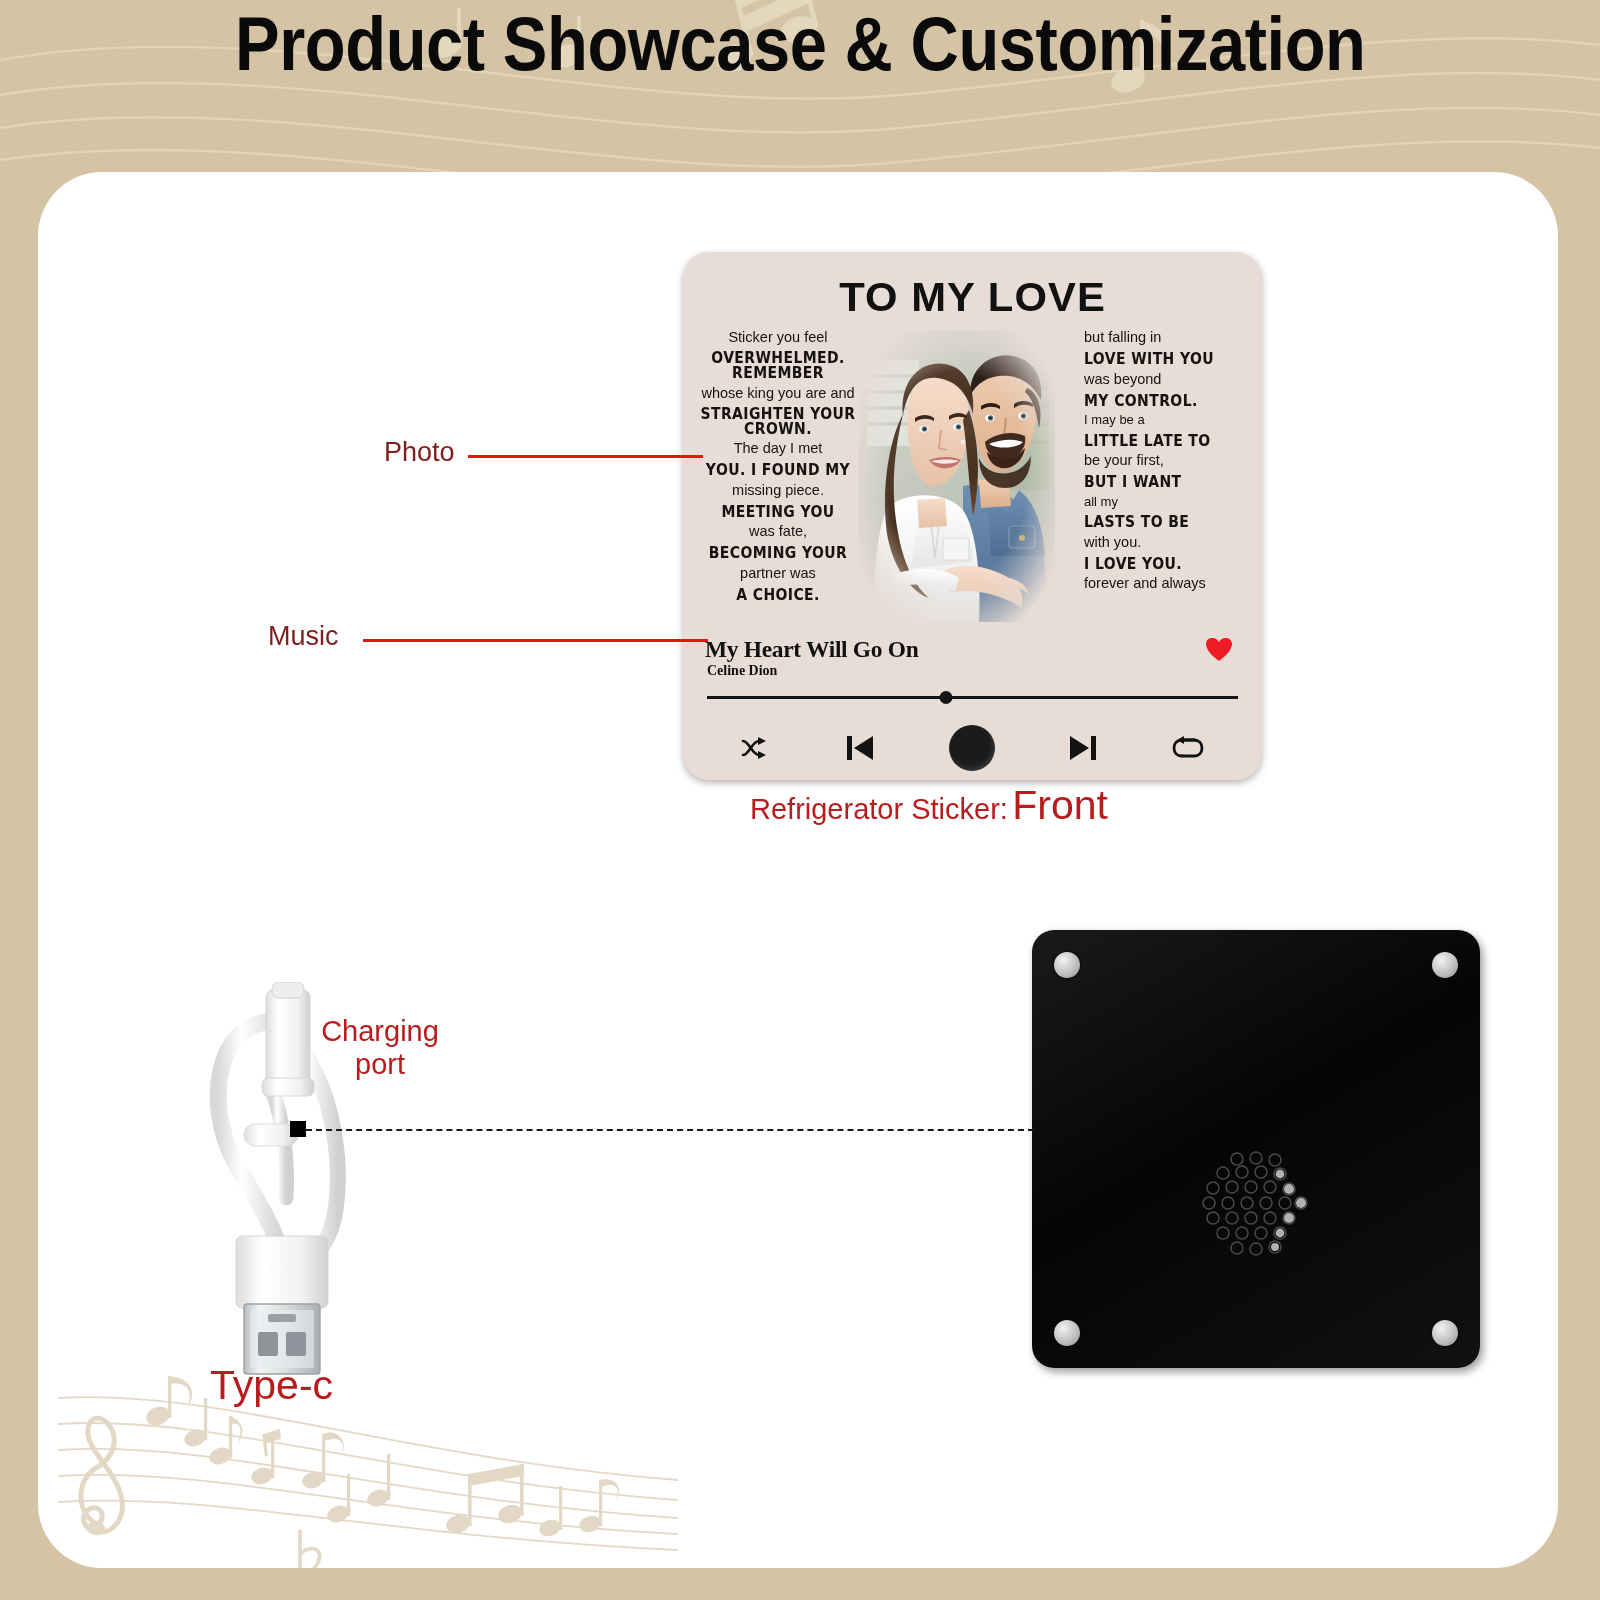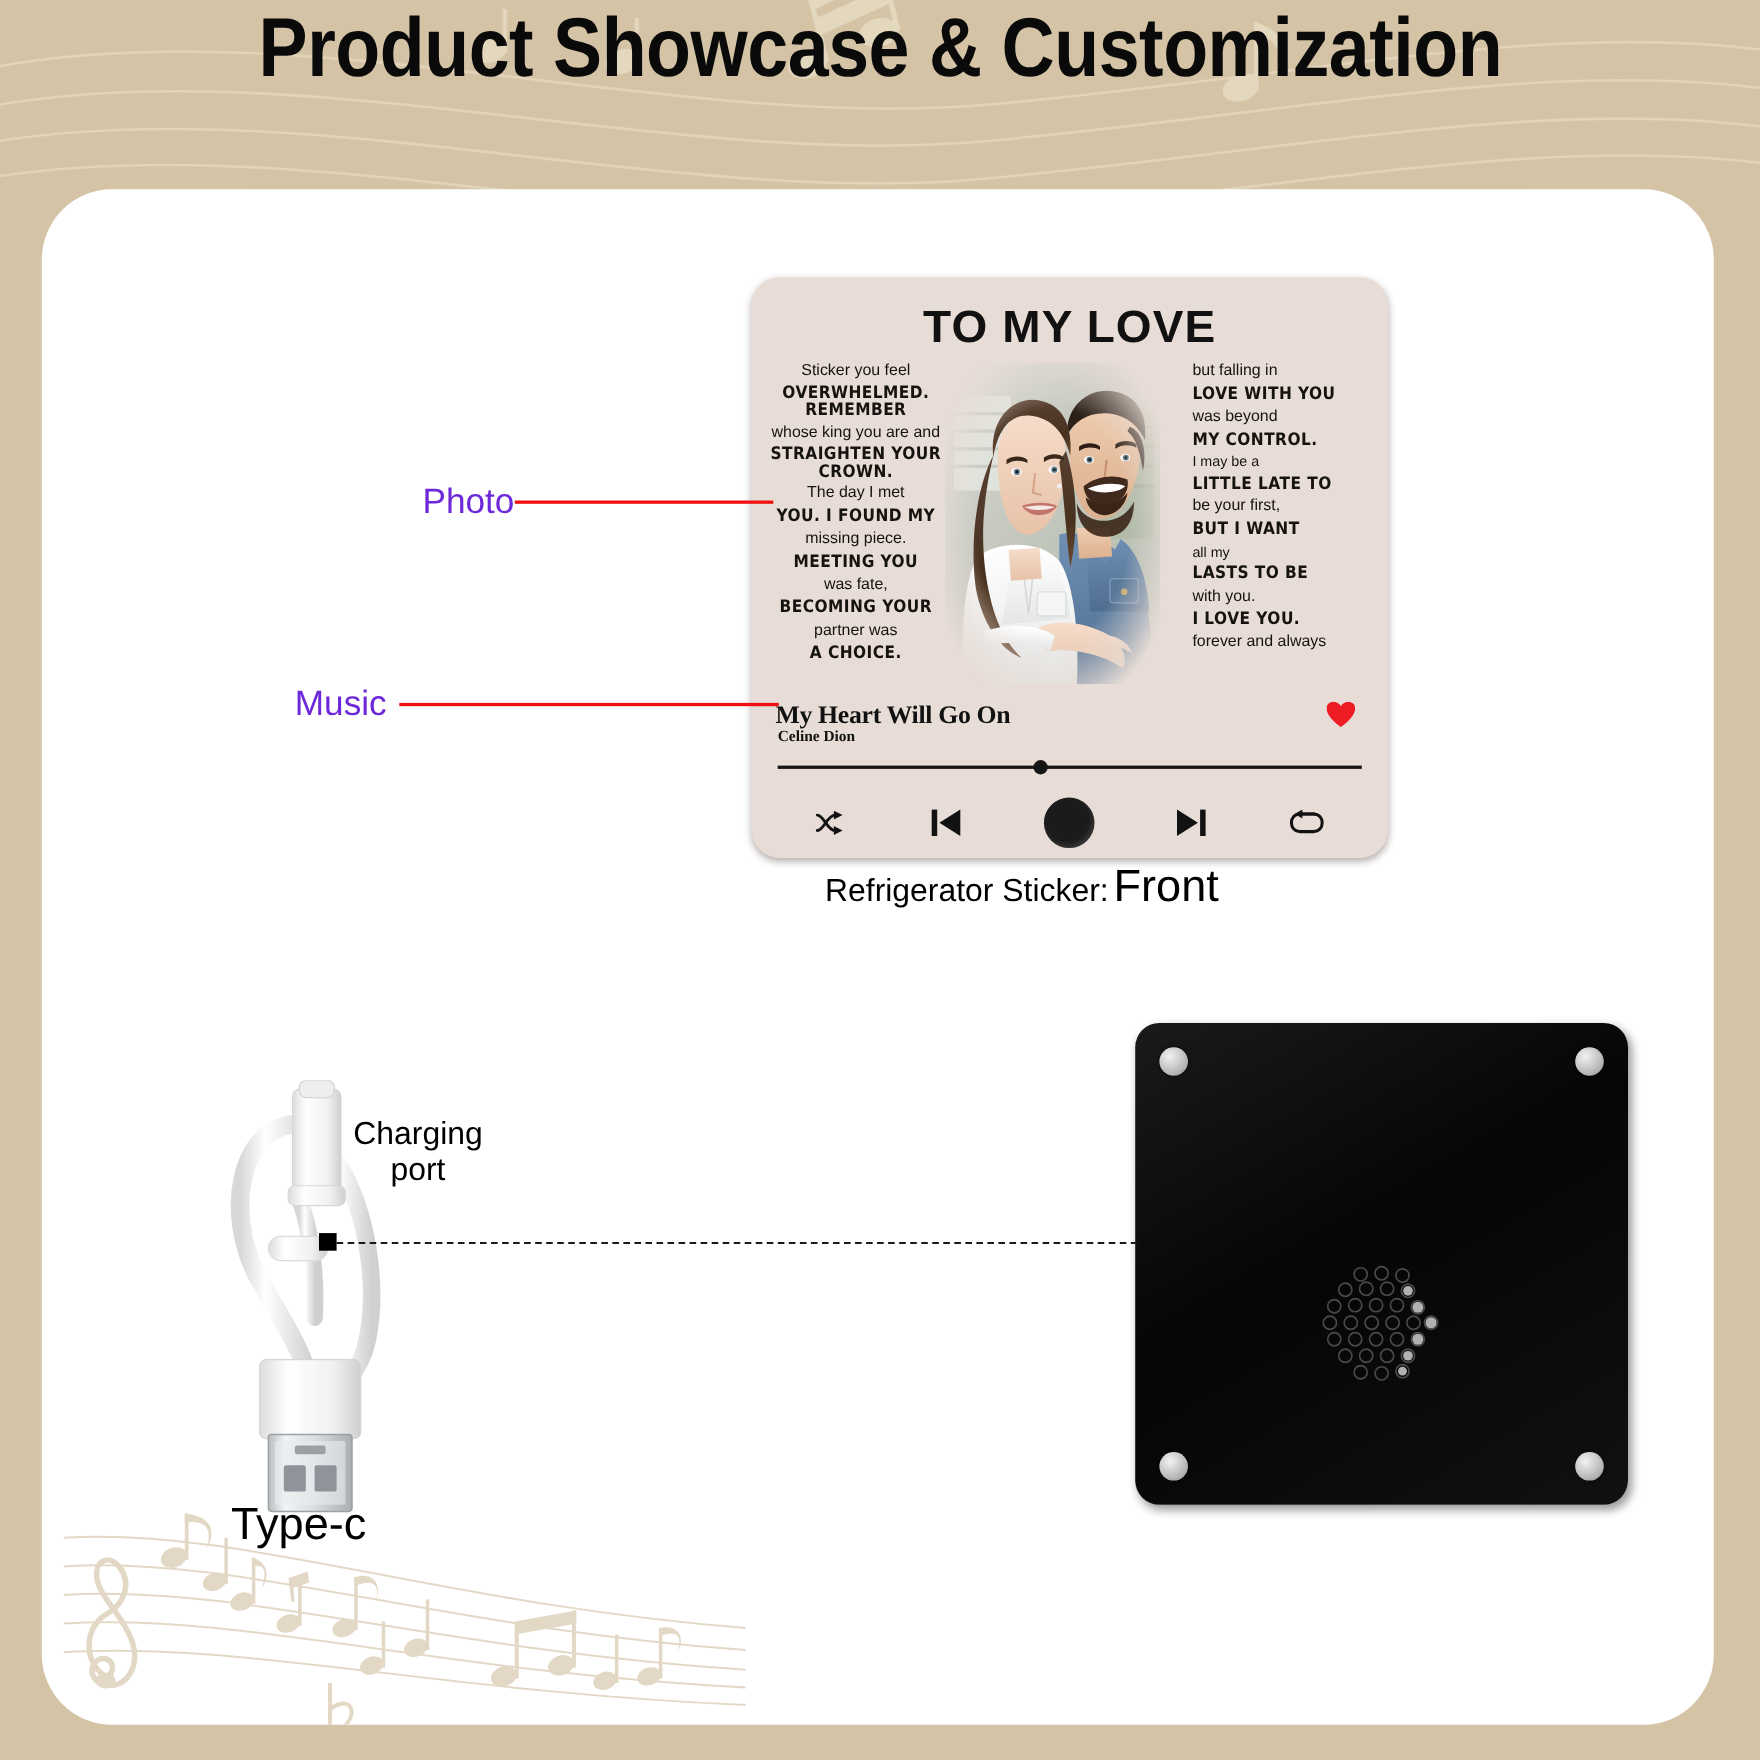--- a/index.html
+++ b/index.html
@@ -111,29 +111,29 @@
     position:absolute;left:24px;right:24px;top:466px;height:60px;
     display:flex;align-items:center;justify-content:space-between;
     padding:0 34px;box-sizing:border-box;
   }
   .ctl{display:flex;align-items:center;justify-content:center;}
   .play-btn{width:46px;height:46px;border-radius:50%;background:#1b1b1b;
             box-shadow:inset -2px -3px 5px rgba(255,255,255,.12);}
 
   
   .callout-label{
-    position:absolute;color:#6d28d9;font-size:32px;
+    position:absolute;color:#7f1d1d;font-size:27px;
     font-family:"Liberation Sans", sans-serif;
   }
   .callout-line{position:absolute;height:3px;background:#ef1111;}
 
   
   .caption{
     position:absolute;white-space:nowrap;
-    font-family:"Liberation Sans", sans-serif;color:#000000;
+    font-family:"Liberation Sans", sans-serif;color:#b91c1c;
   }
   .caption .small{font-size:29px;}
   .caption .big{font-size:41px;}
 
   
   .back-panel{
     position:absolute;left:994px;top:758px;
     width:448px;height:438px;
     background:linear-gradient(150deg,#1a1a1a 0%,#050505 45%,#111 100%);
     border-radius:22px;

